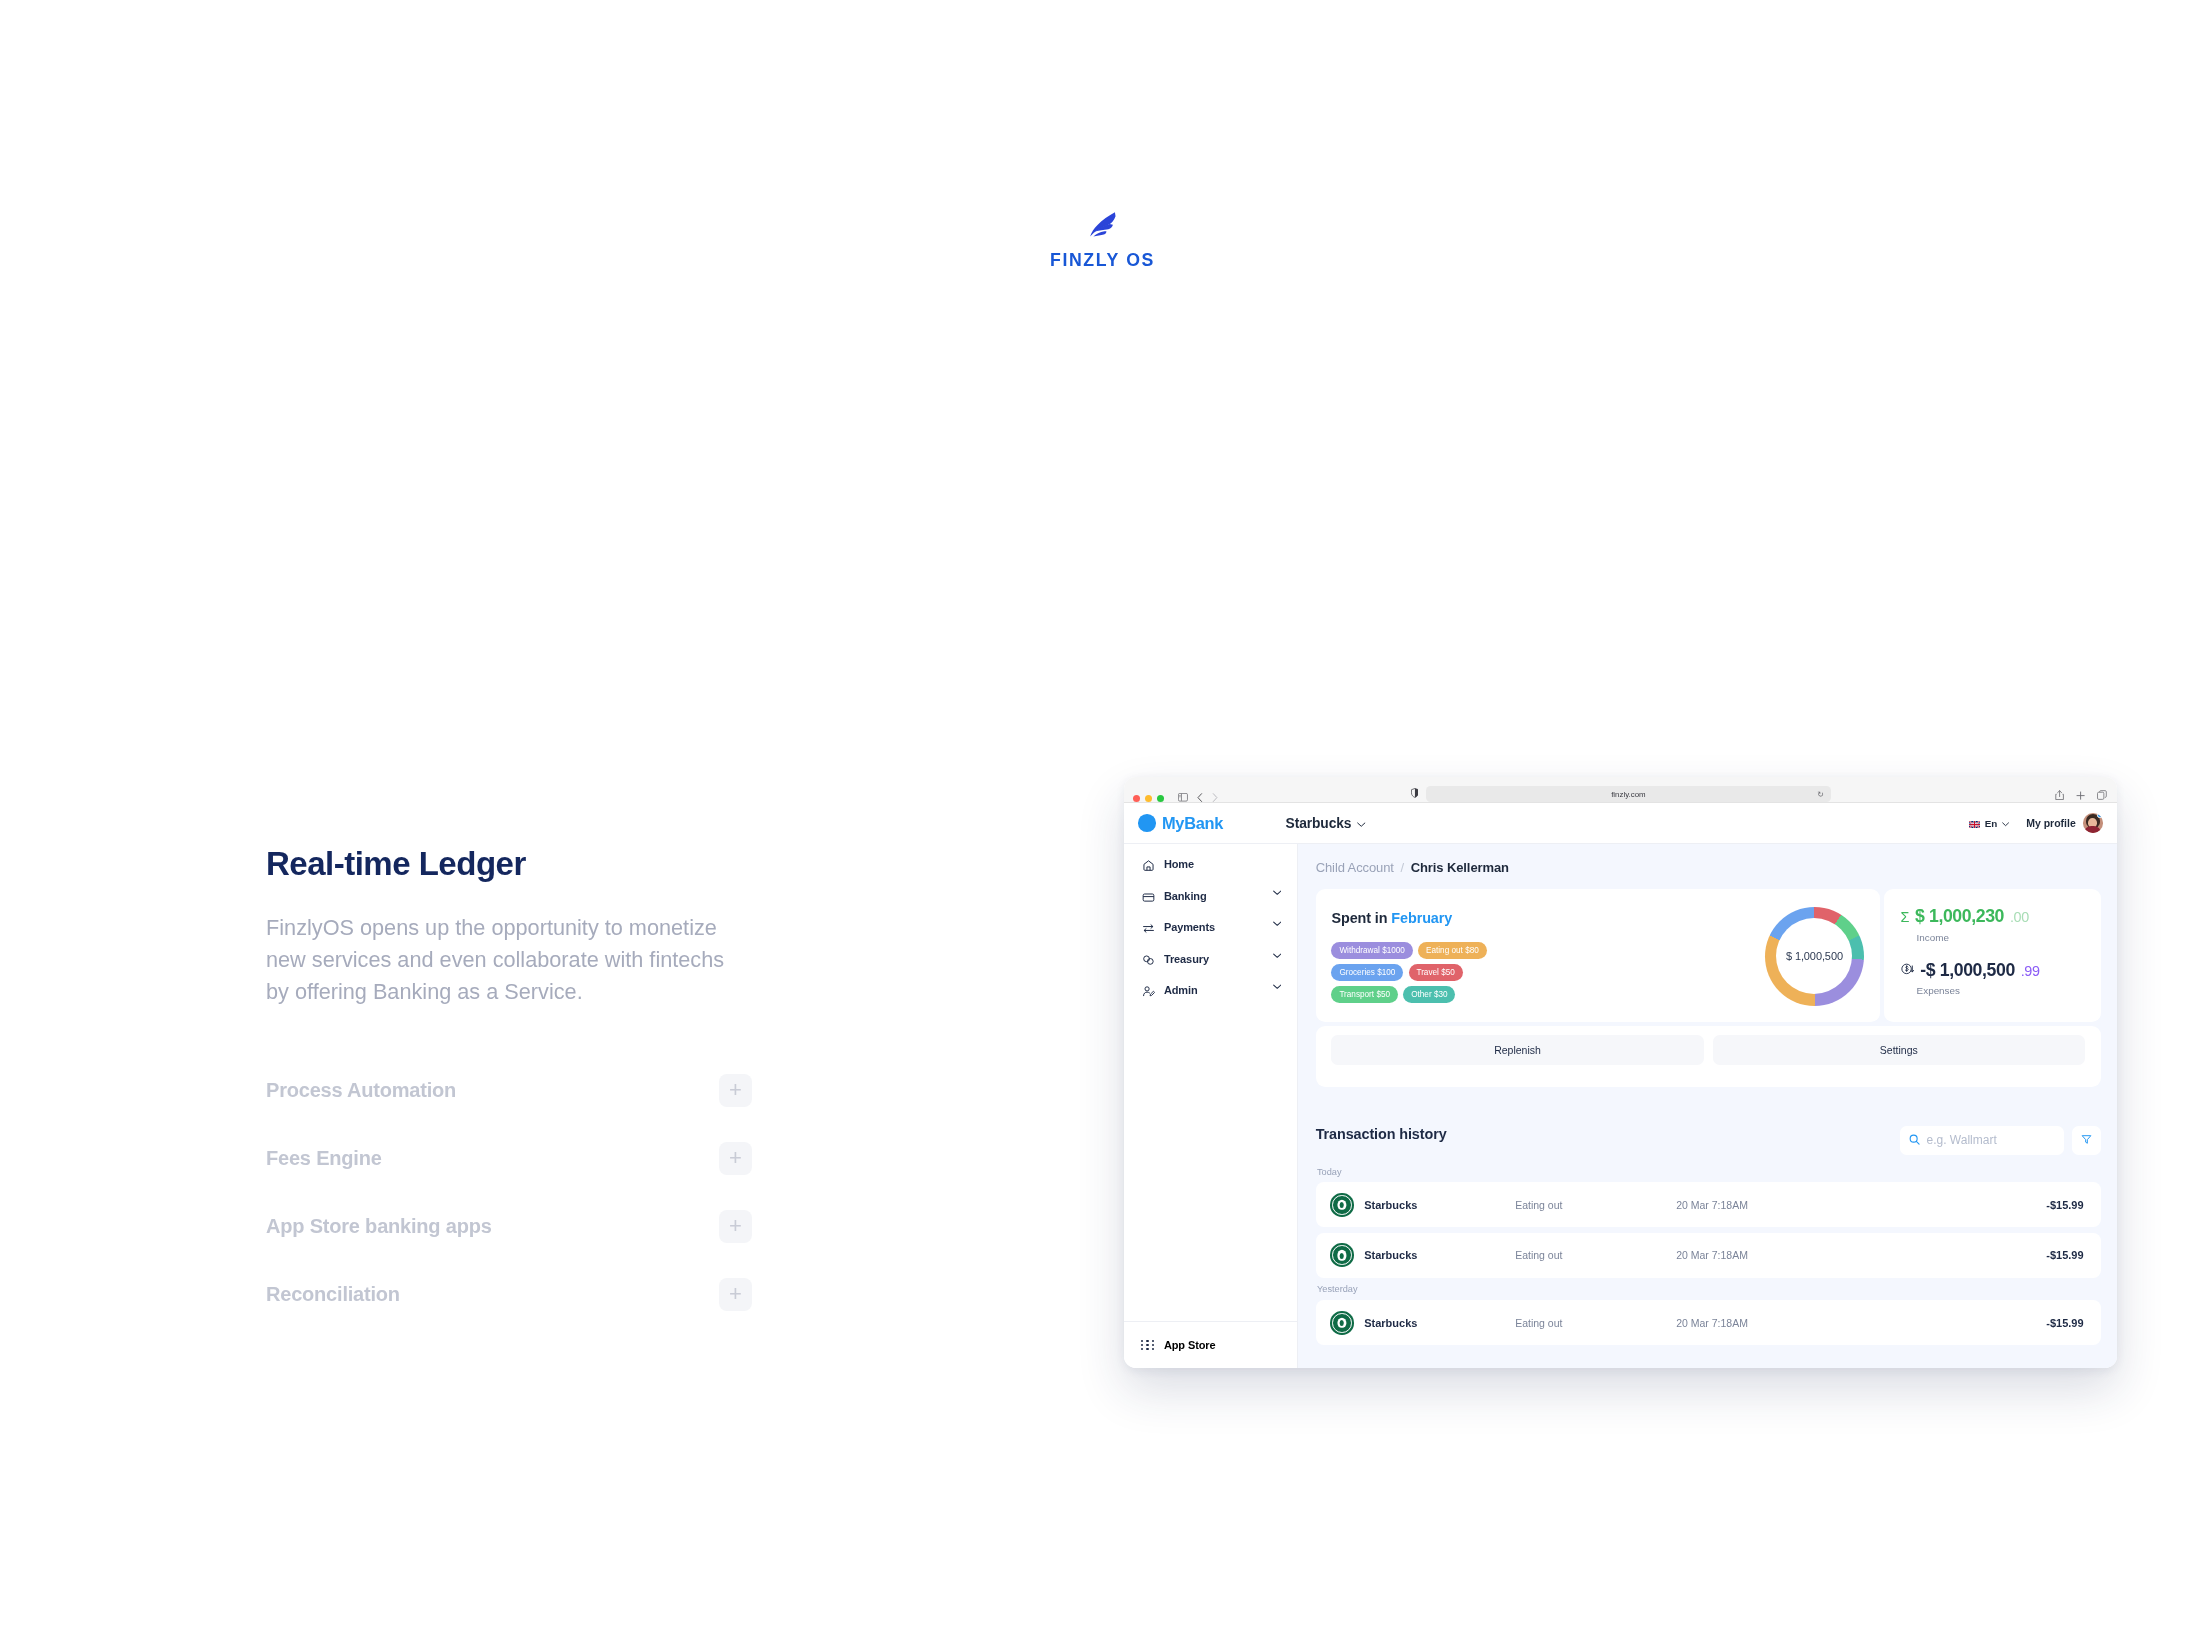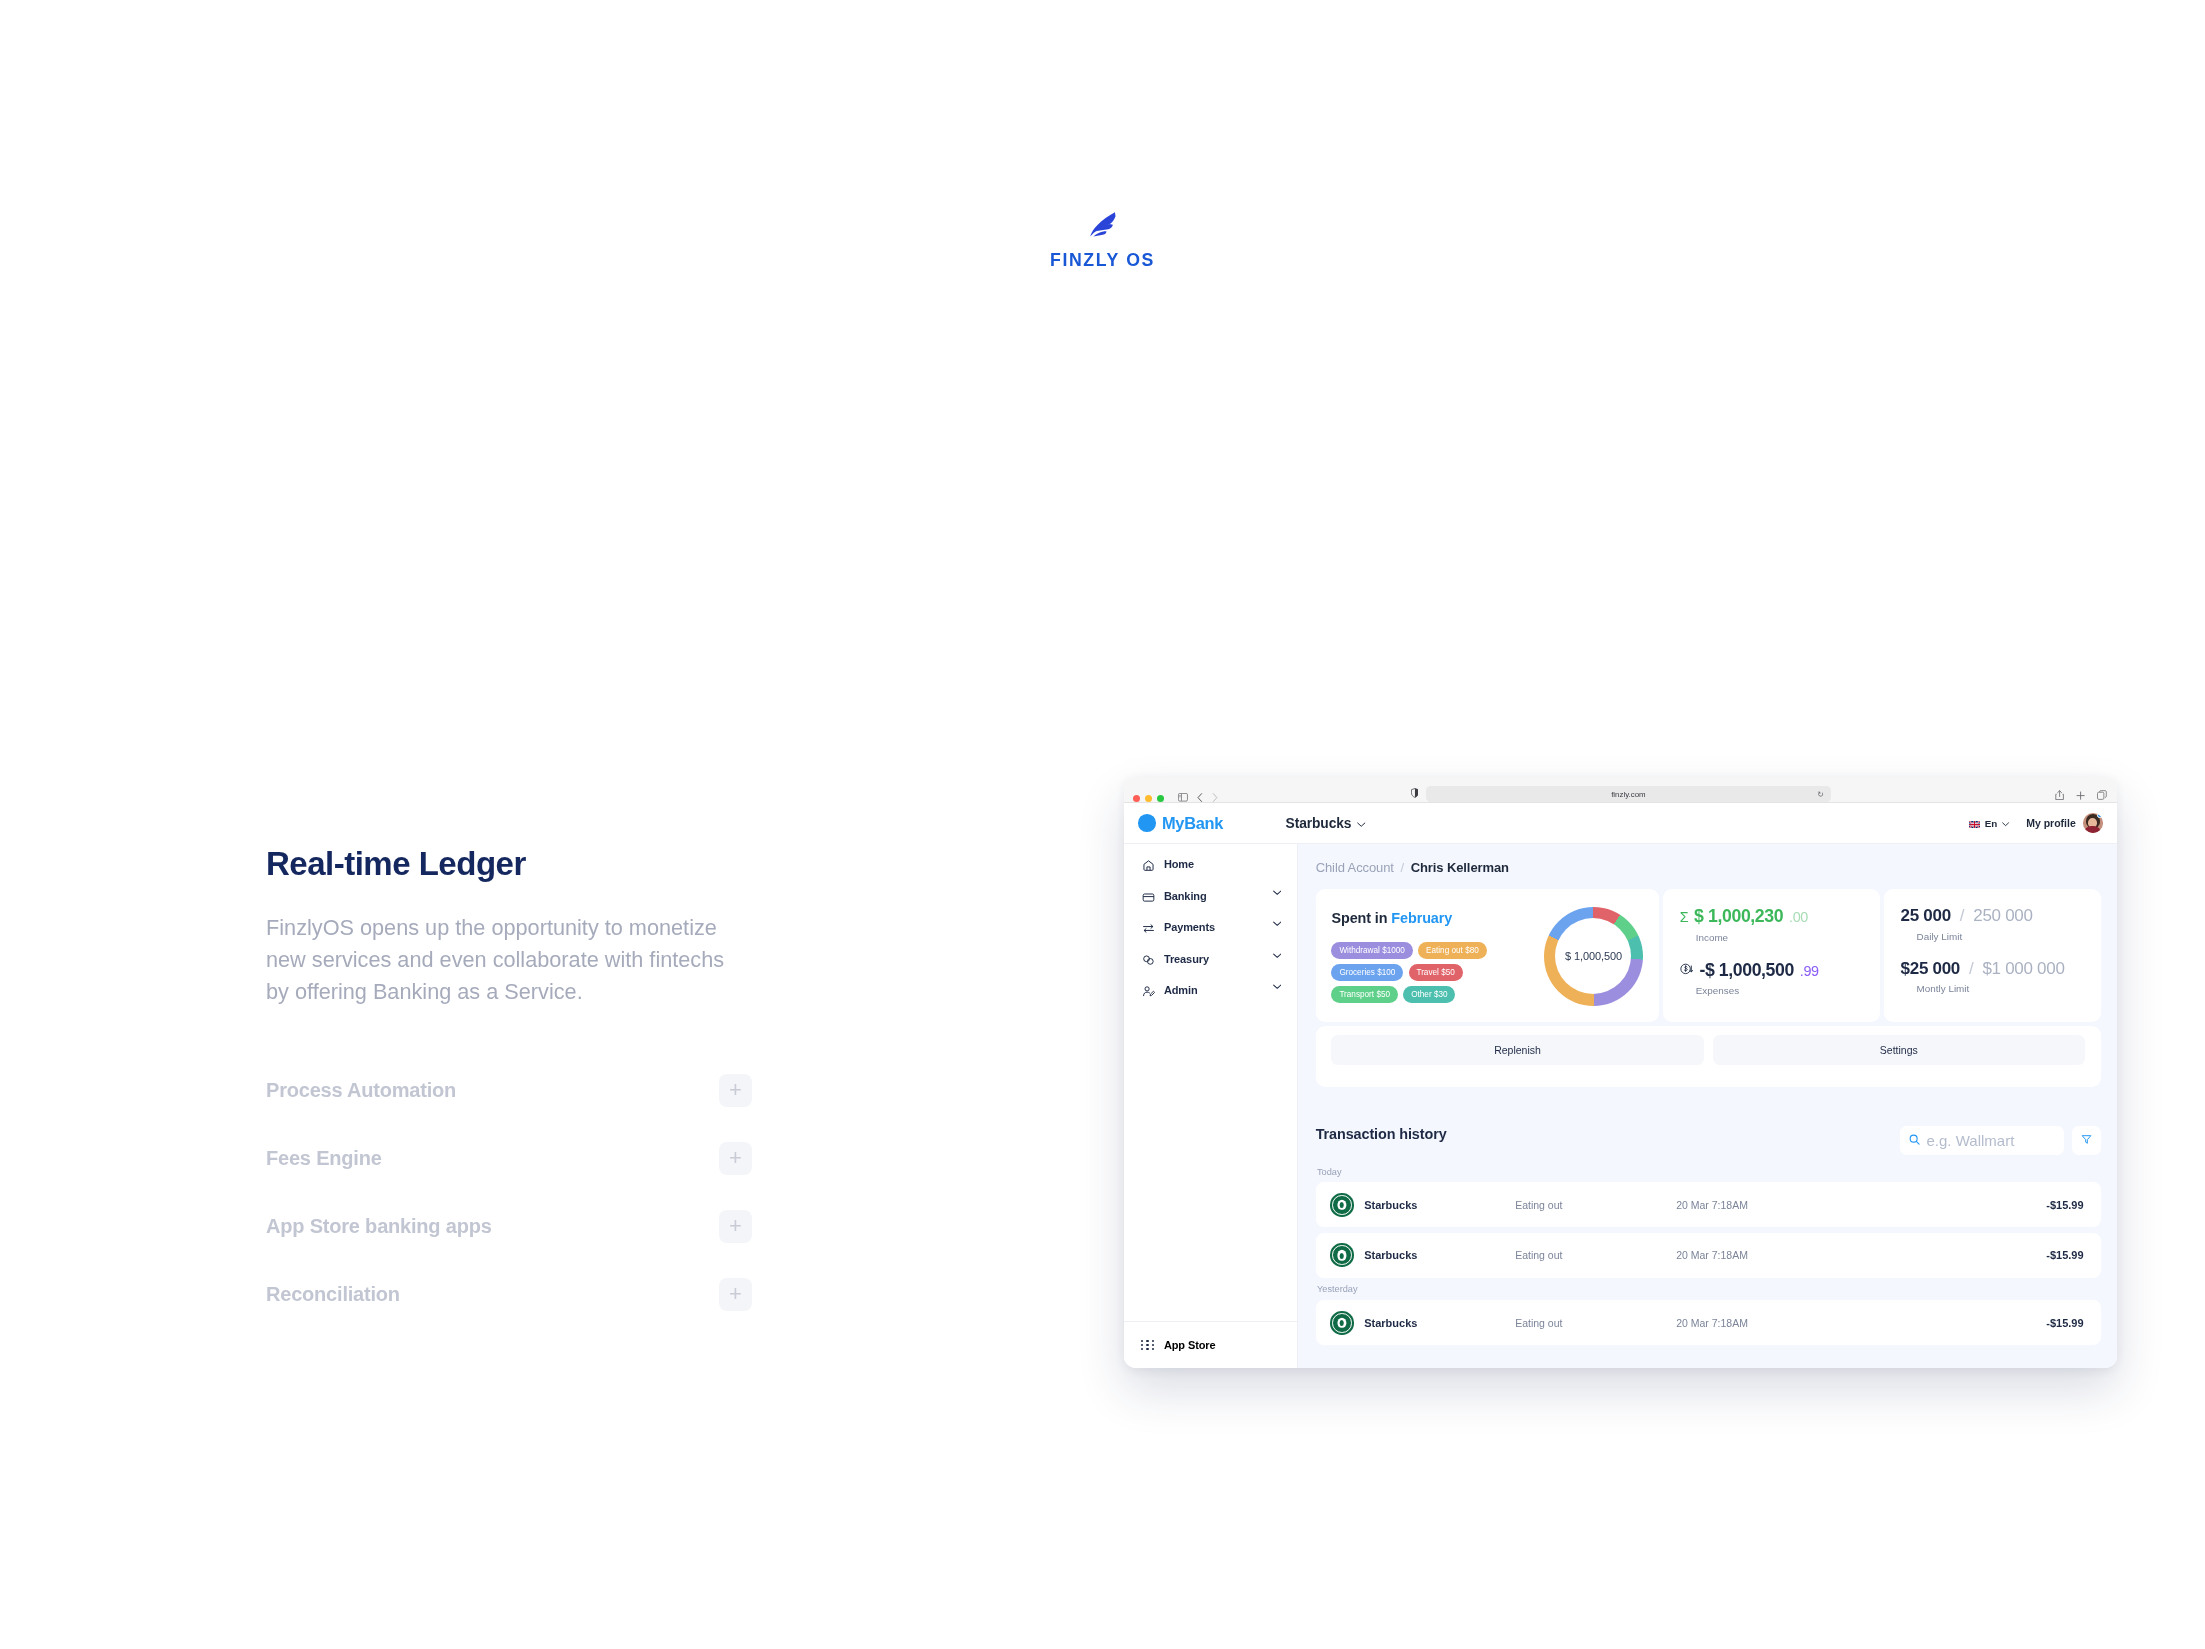--- a/index.html
+++ b/index.html
@@ -183,21 +183,21 @@
     font-size:10.5px; color:#1e2a45; font-weight:500;
   }
 
   .th-head { display:flex; align-items:flex-start; margin-top:39px; margin-bottom:11.8px; }
   .th-title { font-size:14.4px; font-weight:600; color:#1e2a45; letter-spacing:-0.1px; }
   .th-right { margin-left:auto; display:flex; align-items:center; gap:7.9px; }
   .search-box {
     width:164px; height:29px; background:#fff; border-radius:6.6px;
     display:flex; align-items:center; gap:6.6px; padding:0 9.2px;
   }
-  .search-ph { font-size:15px; color:#b4bccd; }
+  .search-ph { font-size:12px; color:#b4bccd; }
   .filter-btn {
     width:29px; height:29px; background:#fff; border-radius:6.6px;
     display:flex; align-items:center; justify-content:center;
   }
   .day-label { font-size:9.2px; color:#98a2b8; margin:6.6px 0 5.9px 1.3px; }
   .trow {
     background:#fff; border-radius:7.9px; height:45px; margin-bottom:5.3px;
     display:flex; align-items:center; padding:0 17px 0 14.4px;
   }
   .sb-logo { width:23.6px; height:23.6px; border-radius:50%; flex:0 0 23.6px; background:#0f6b46; position:relative; overflow:hidden; }
@@ -505,38 +505,20 @@
                       <polyline points="15.2,12.8 17.2,15.2 19.2,12.8" fill="none" stroke="#1e2a45" stroke-width="1.4" stroke-linecap="round" stroke-linejoin="round"></polyline>
                     </svg>
                 </span>
                 <span>-$ 1,000,500</span>
                 <span class="frac">.99</span>
               </div>
               <div class="stat-lbl">Expenses</div>
             </div>
           </div>
 
-          <div class="card card-limits">
-            <div class="stat">
-              <div class="limit-val">
-                <span>25 000</span>
-                <span class="slash">/</span>
-                <span class="max">250 000</span>
-              </div>
-              <div class="stat-lbl">Daily Limit</div>
-            </div>
-            <div class="stat">
-              <div class="limit-val">
-                <span>$25 000</span>
-                <span class="slash">/</span>
-                <span class="max">$1 000 000</span>
-              </div>
-              <div class="stat-lbl">Montly Limit</div>
-            </div>
-          </div>
         </div>
 
         <div class="actions-card">
           <div class="act-btn">Replenish</div>
           <div class="act-btn">Settings</div>
         </div>
 
         <div class="th-head">
           <span class="th-title">Transaction history</span>
           <div class="th-right">

